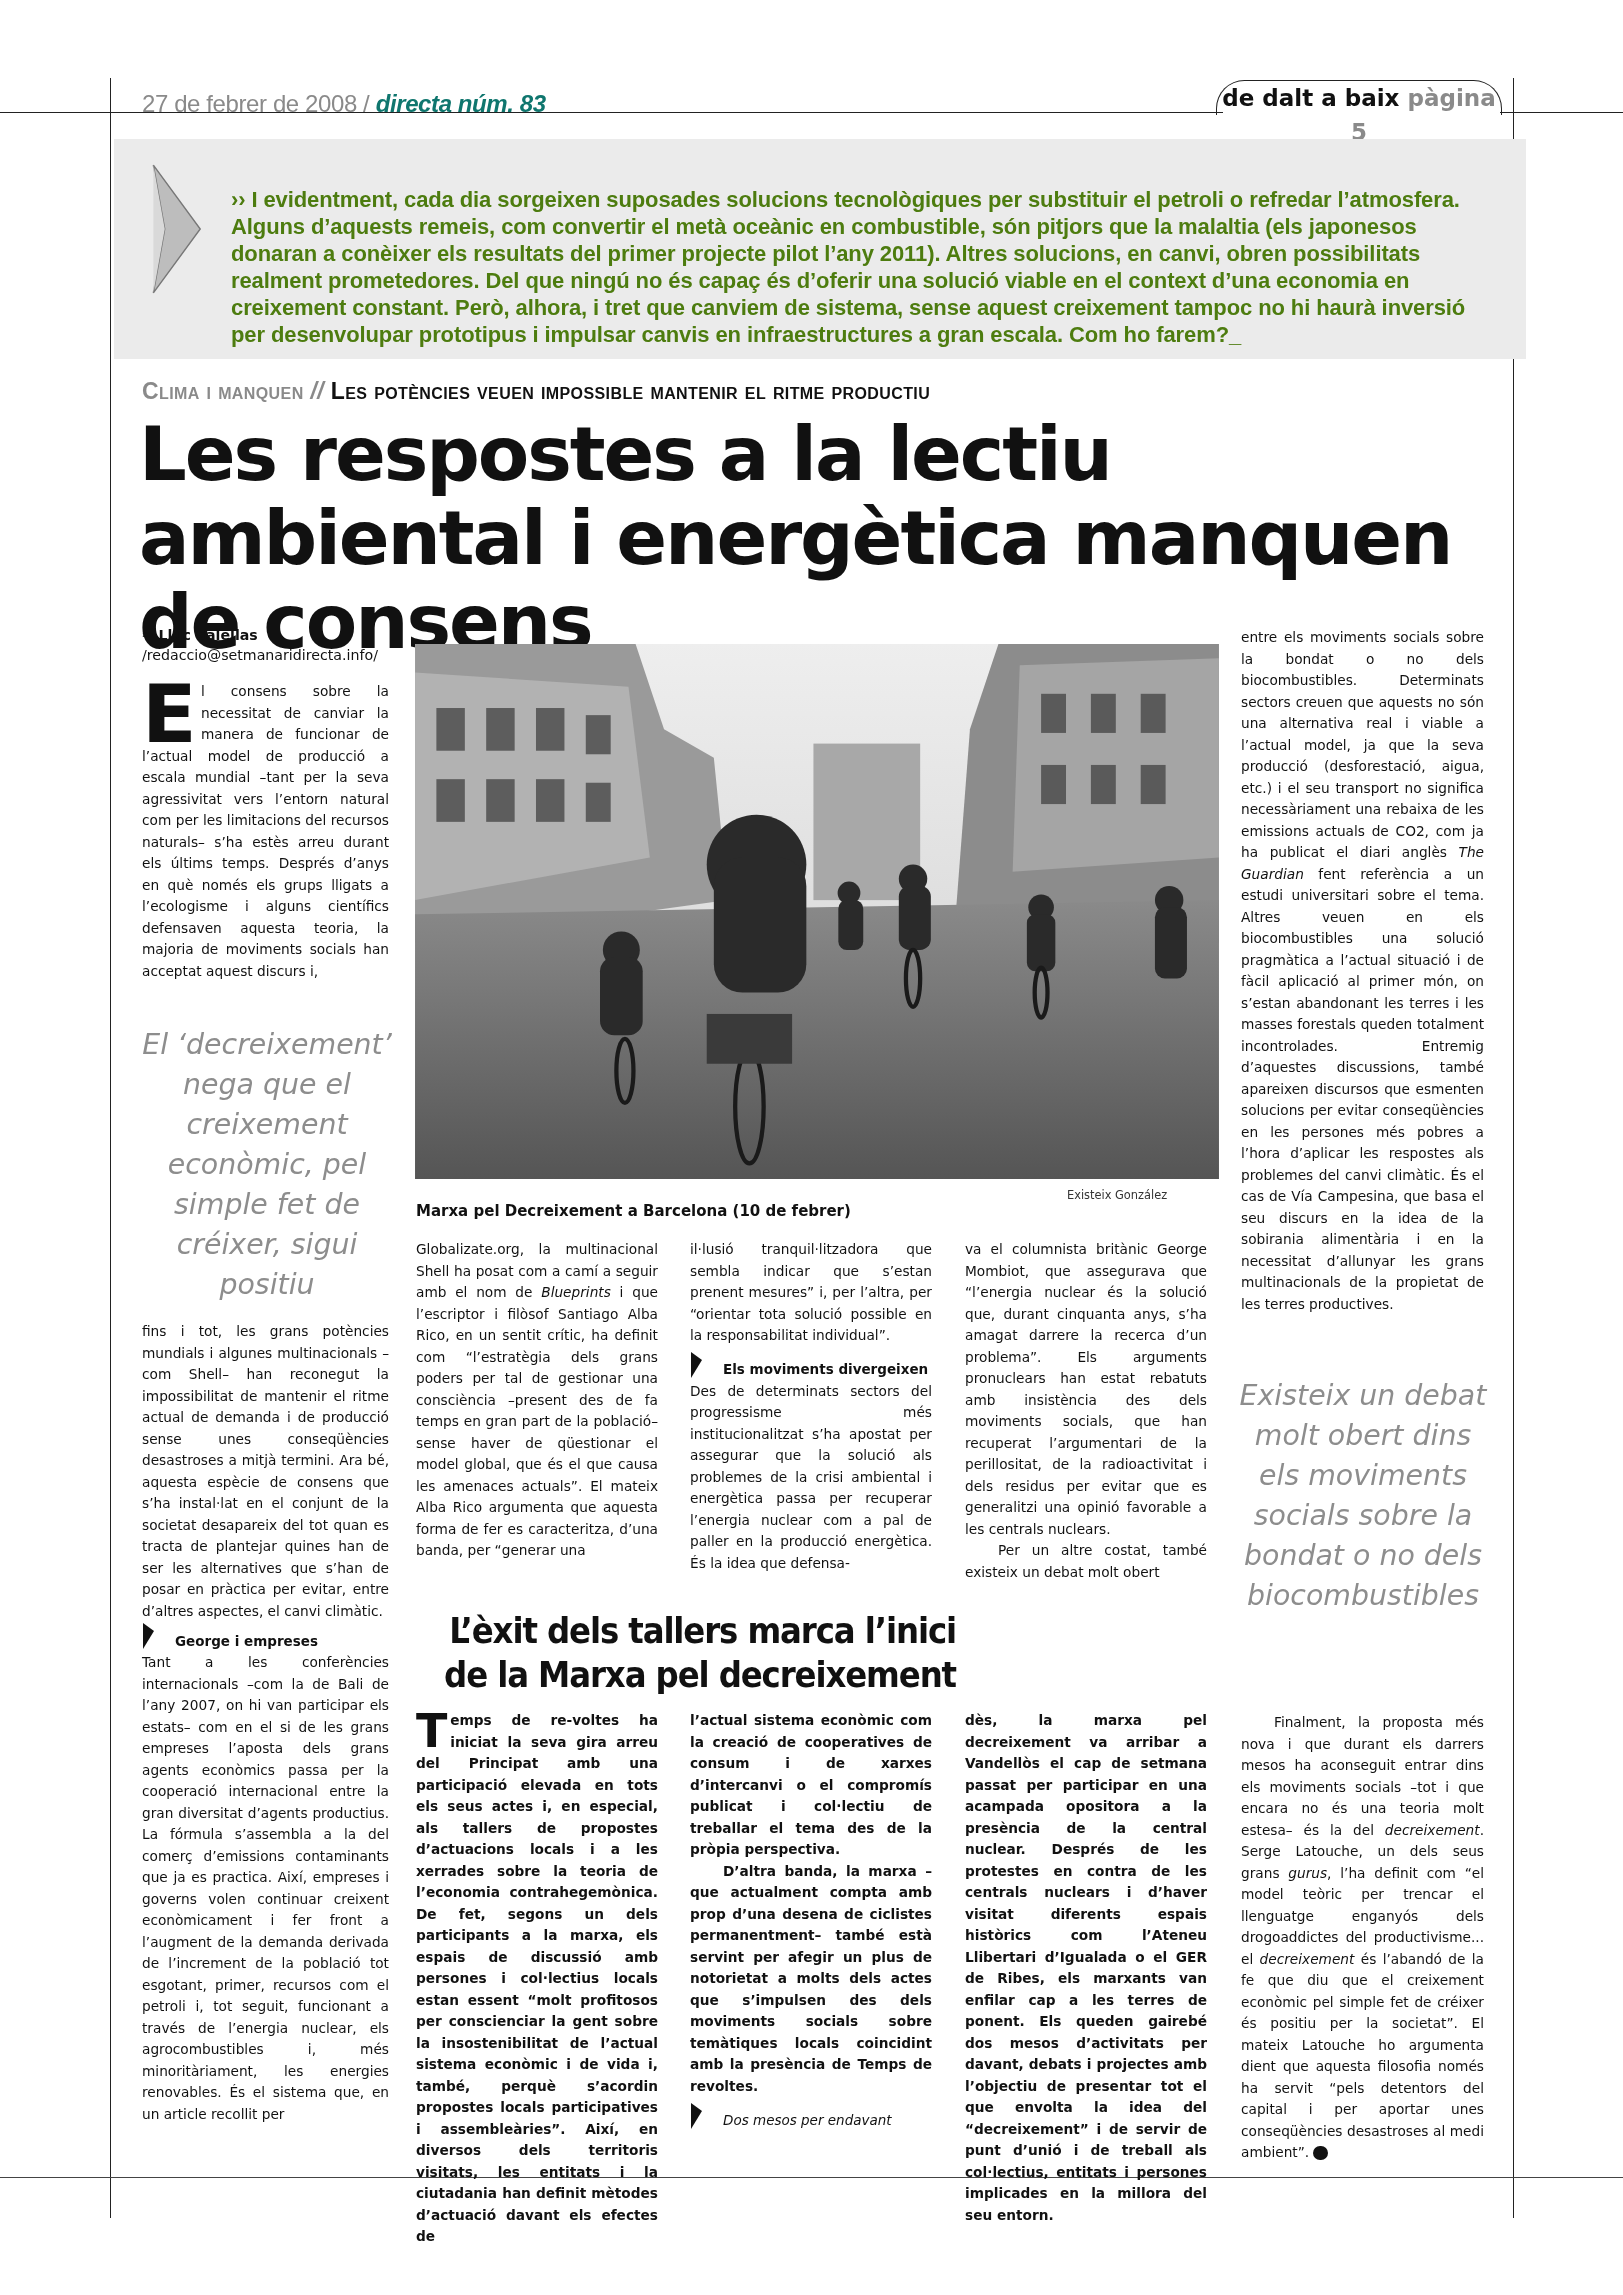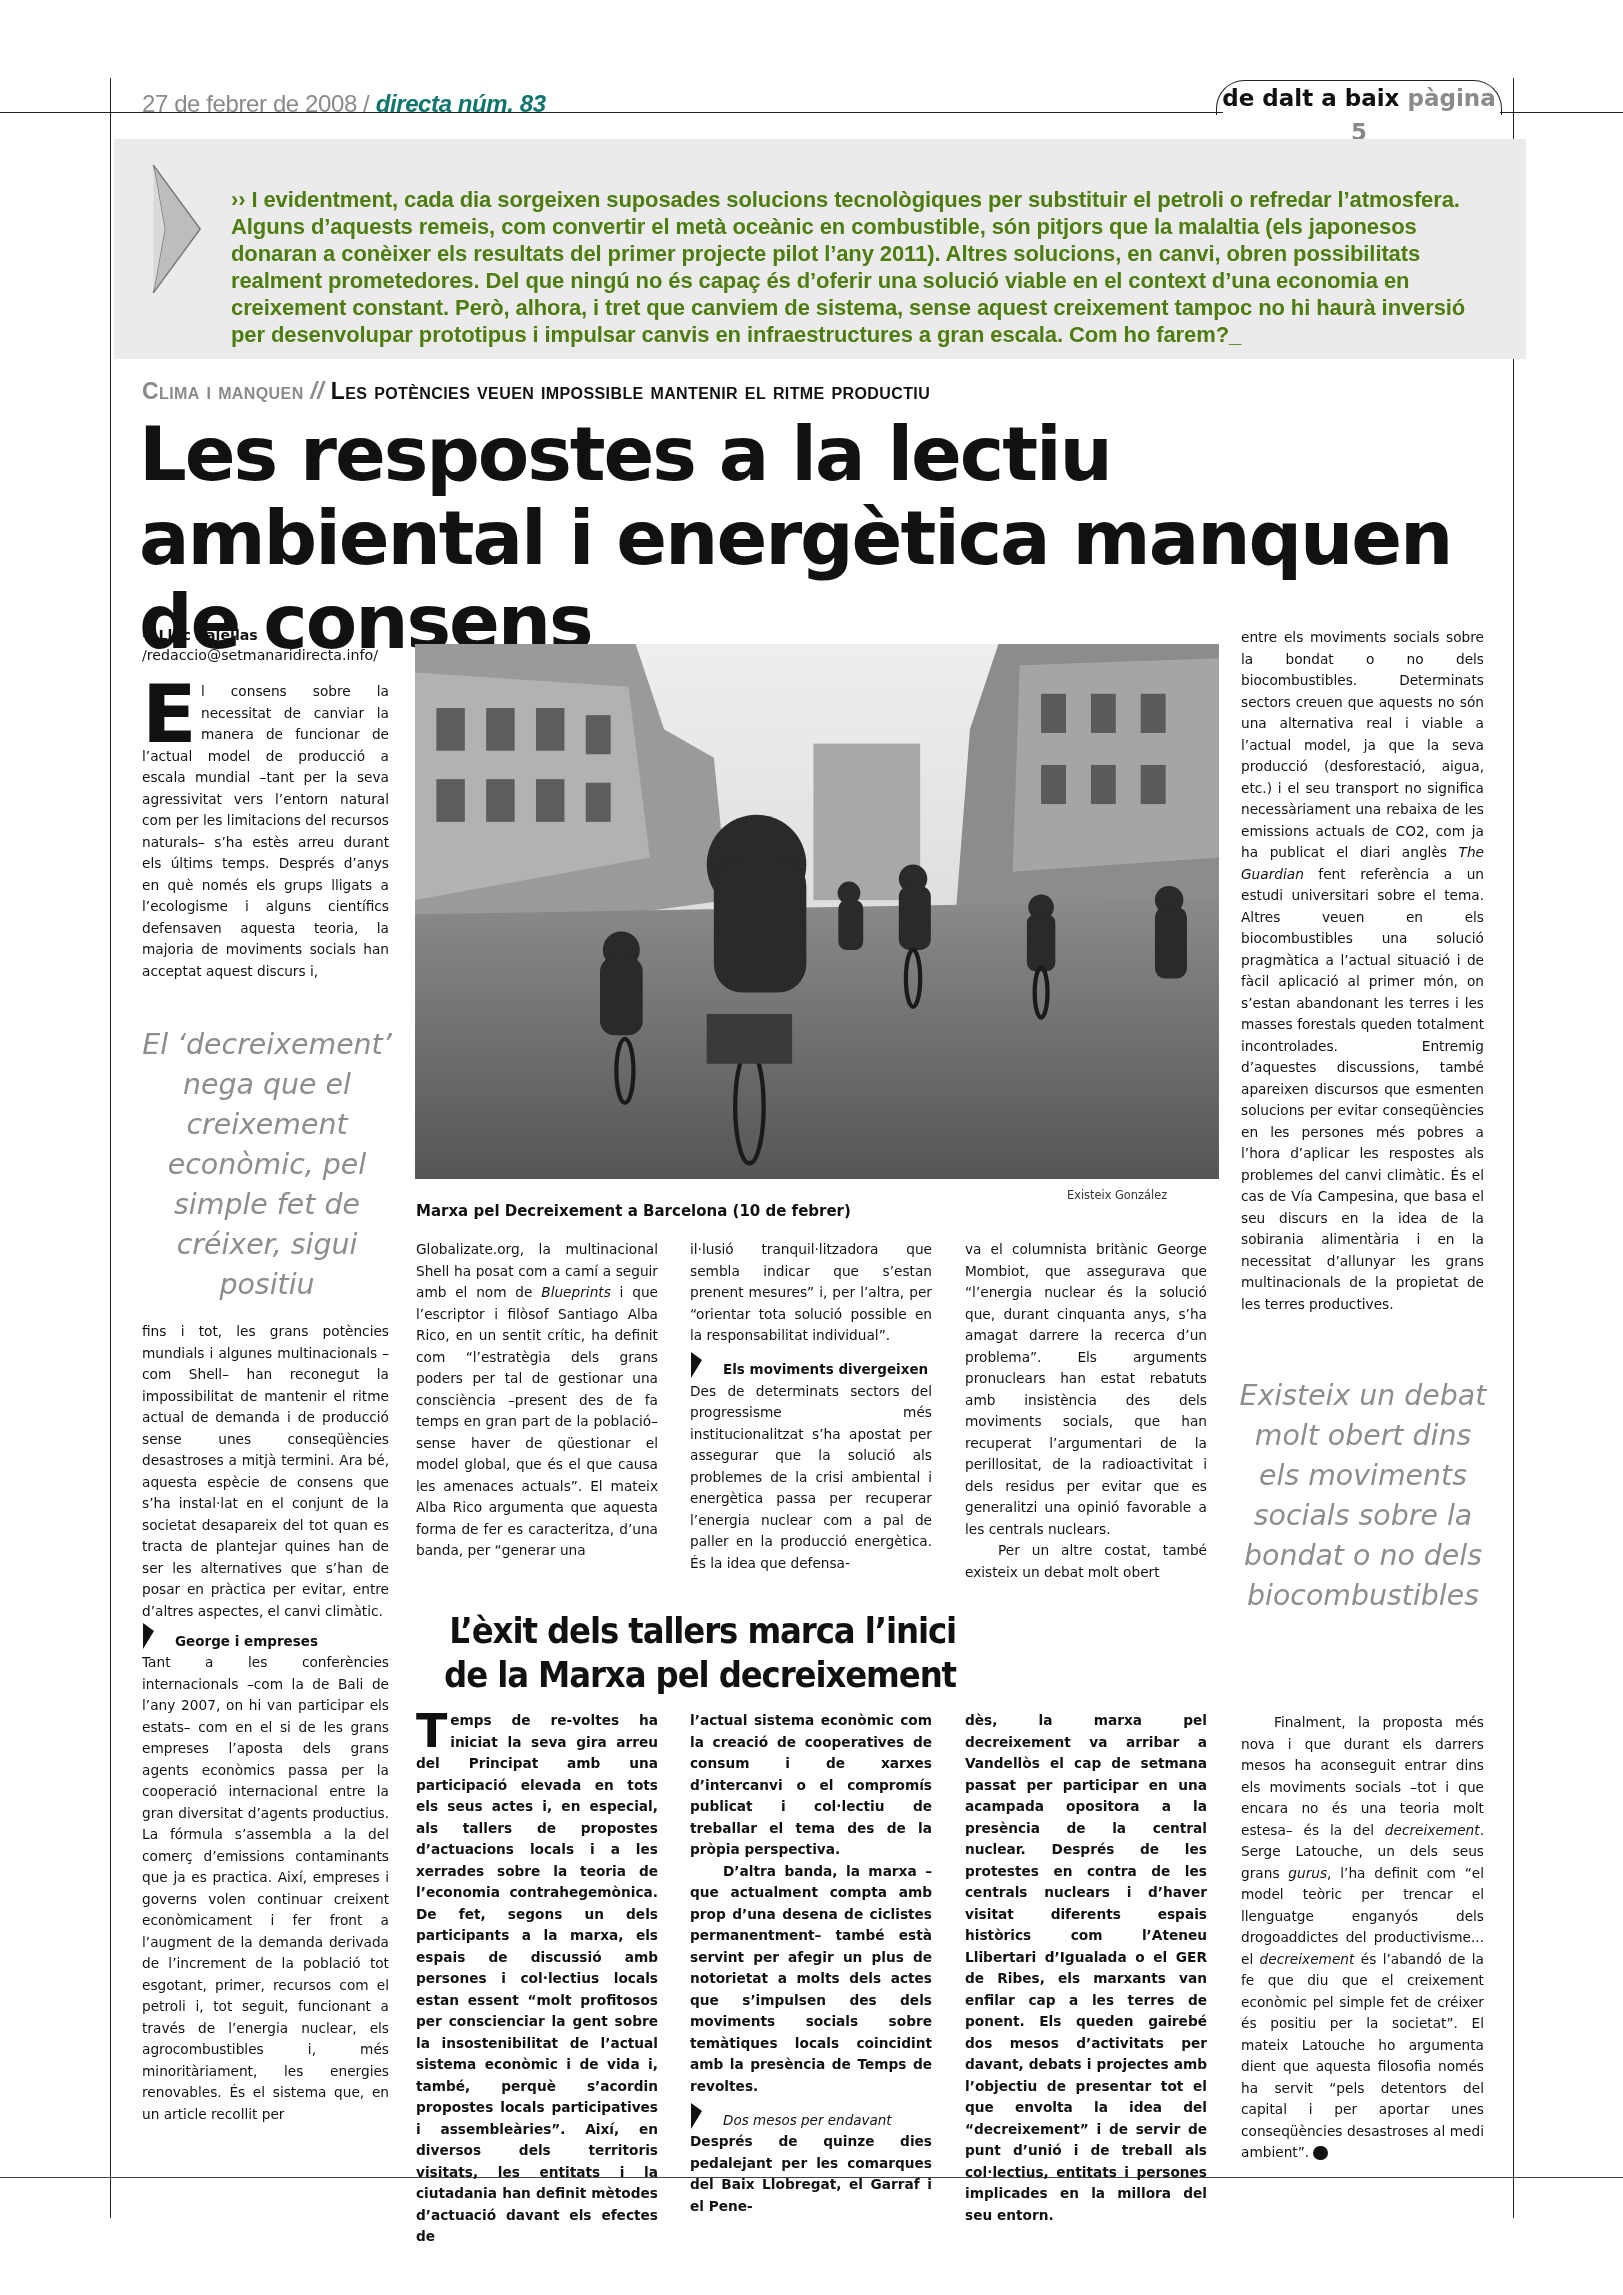--- a/index.html
+++ b/index.html
@@ -185,18 +185,17 @@
 </div>
 
 <h2 class="abs sidehead" style="margin:0;">L’èxit dels tallers marca l’inici de la Marxa pel decreixement</h2>
 <div class="col boldcol" style="left:416px;top:1710px;width:242px;">
   <p><span class="dropcap-sm">T</span><span>emps de re-voltes ha iniciat la seva gira arreu del Principat amb una participació elevada en tots els seus actes i, en especial, als tallers de propostes d’actuacions locals i a les xerrades sobre la teoria de l’economia contrahegemònica. De fet, segons un dels participants a la marxa, els espais de discussió amb persones i col·lectius locals estan essent “molt profitosos per conscienciar la gent sobre la insostenibilitat de l’actual sistema econòmic i de vida i, també, perquè s’acordin propostes locals participatives i assembleàries”. Així, en diversos dels territoris visitats, les entitats i la ciutadania han definit mètodes d’actuació davant els efectes de</span></p>
 </div>
 <div class="col boldcol" style="left:690px;top:1710px;width:242px;">
   <p>l’actual sistema econòmic com la creació de cooperatives de consum i de xarxes d’intercanvi o el compromís publicat i col·lectiu de treballar el tema des de la pròpia perspectiva.</p>
   <p class="ind">D’altra banda, la marxa –que actualment compta amb prop d’una desena de ciclistes permanentment– també està servint per afegir un plus de notorietat a molts dels actes que s’impulsen des dels moviments socials sobre temàtiques locals coincidint amb la presència de Temps de revoltes.</p>
   <div class="subhead it" style="margin-top:12.8px;"><span class="tri"></span><span>Dos mesos per endavant</span></div>
-  <p>Després de quinze dies pedalejant per les comarques del Baix Llobregat, el Garraf i el Pene-</p>
 </div>
 <div class="col boldcol" style="left:965px;top:1710px;width:242px;">
   <p>dès, la marxa pel decreixement va arribar a Vandellòs el cap de setmana passat per participar en una acampada opositora a la presència de la central nuclear. Després de les protestes en contra de les centrals nuclears i d’haver visitat diferents espais històrics com l’Ateneu Llibertari d’Igualada o el GER de Ribes, els marxants van enfilar cap a les terres de ponent. Els queden gairebé dos mesos d’activitats per davant, debats i projectes amb l’objectiu de presentar tot el que envolta la idea del “decreixement” i de servir de punt d’unió i de treball als col·lectius, entitats i persones implicades en la millora del seu entorn.</p>
 </div>
 
 
 </body></html>

